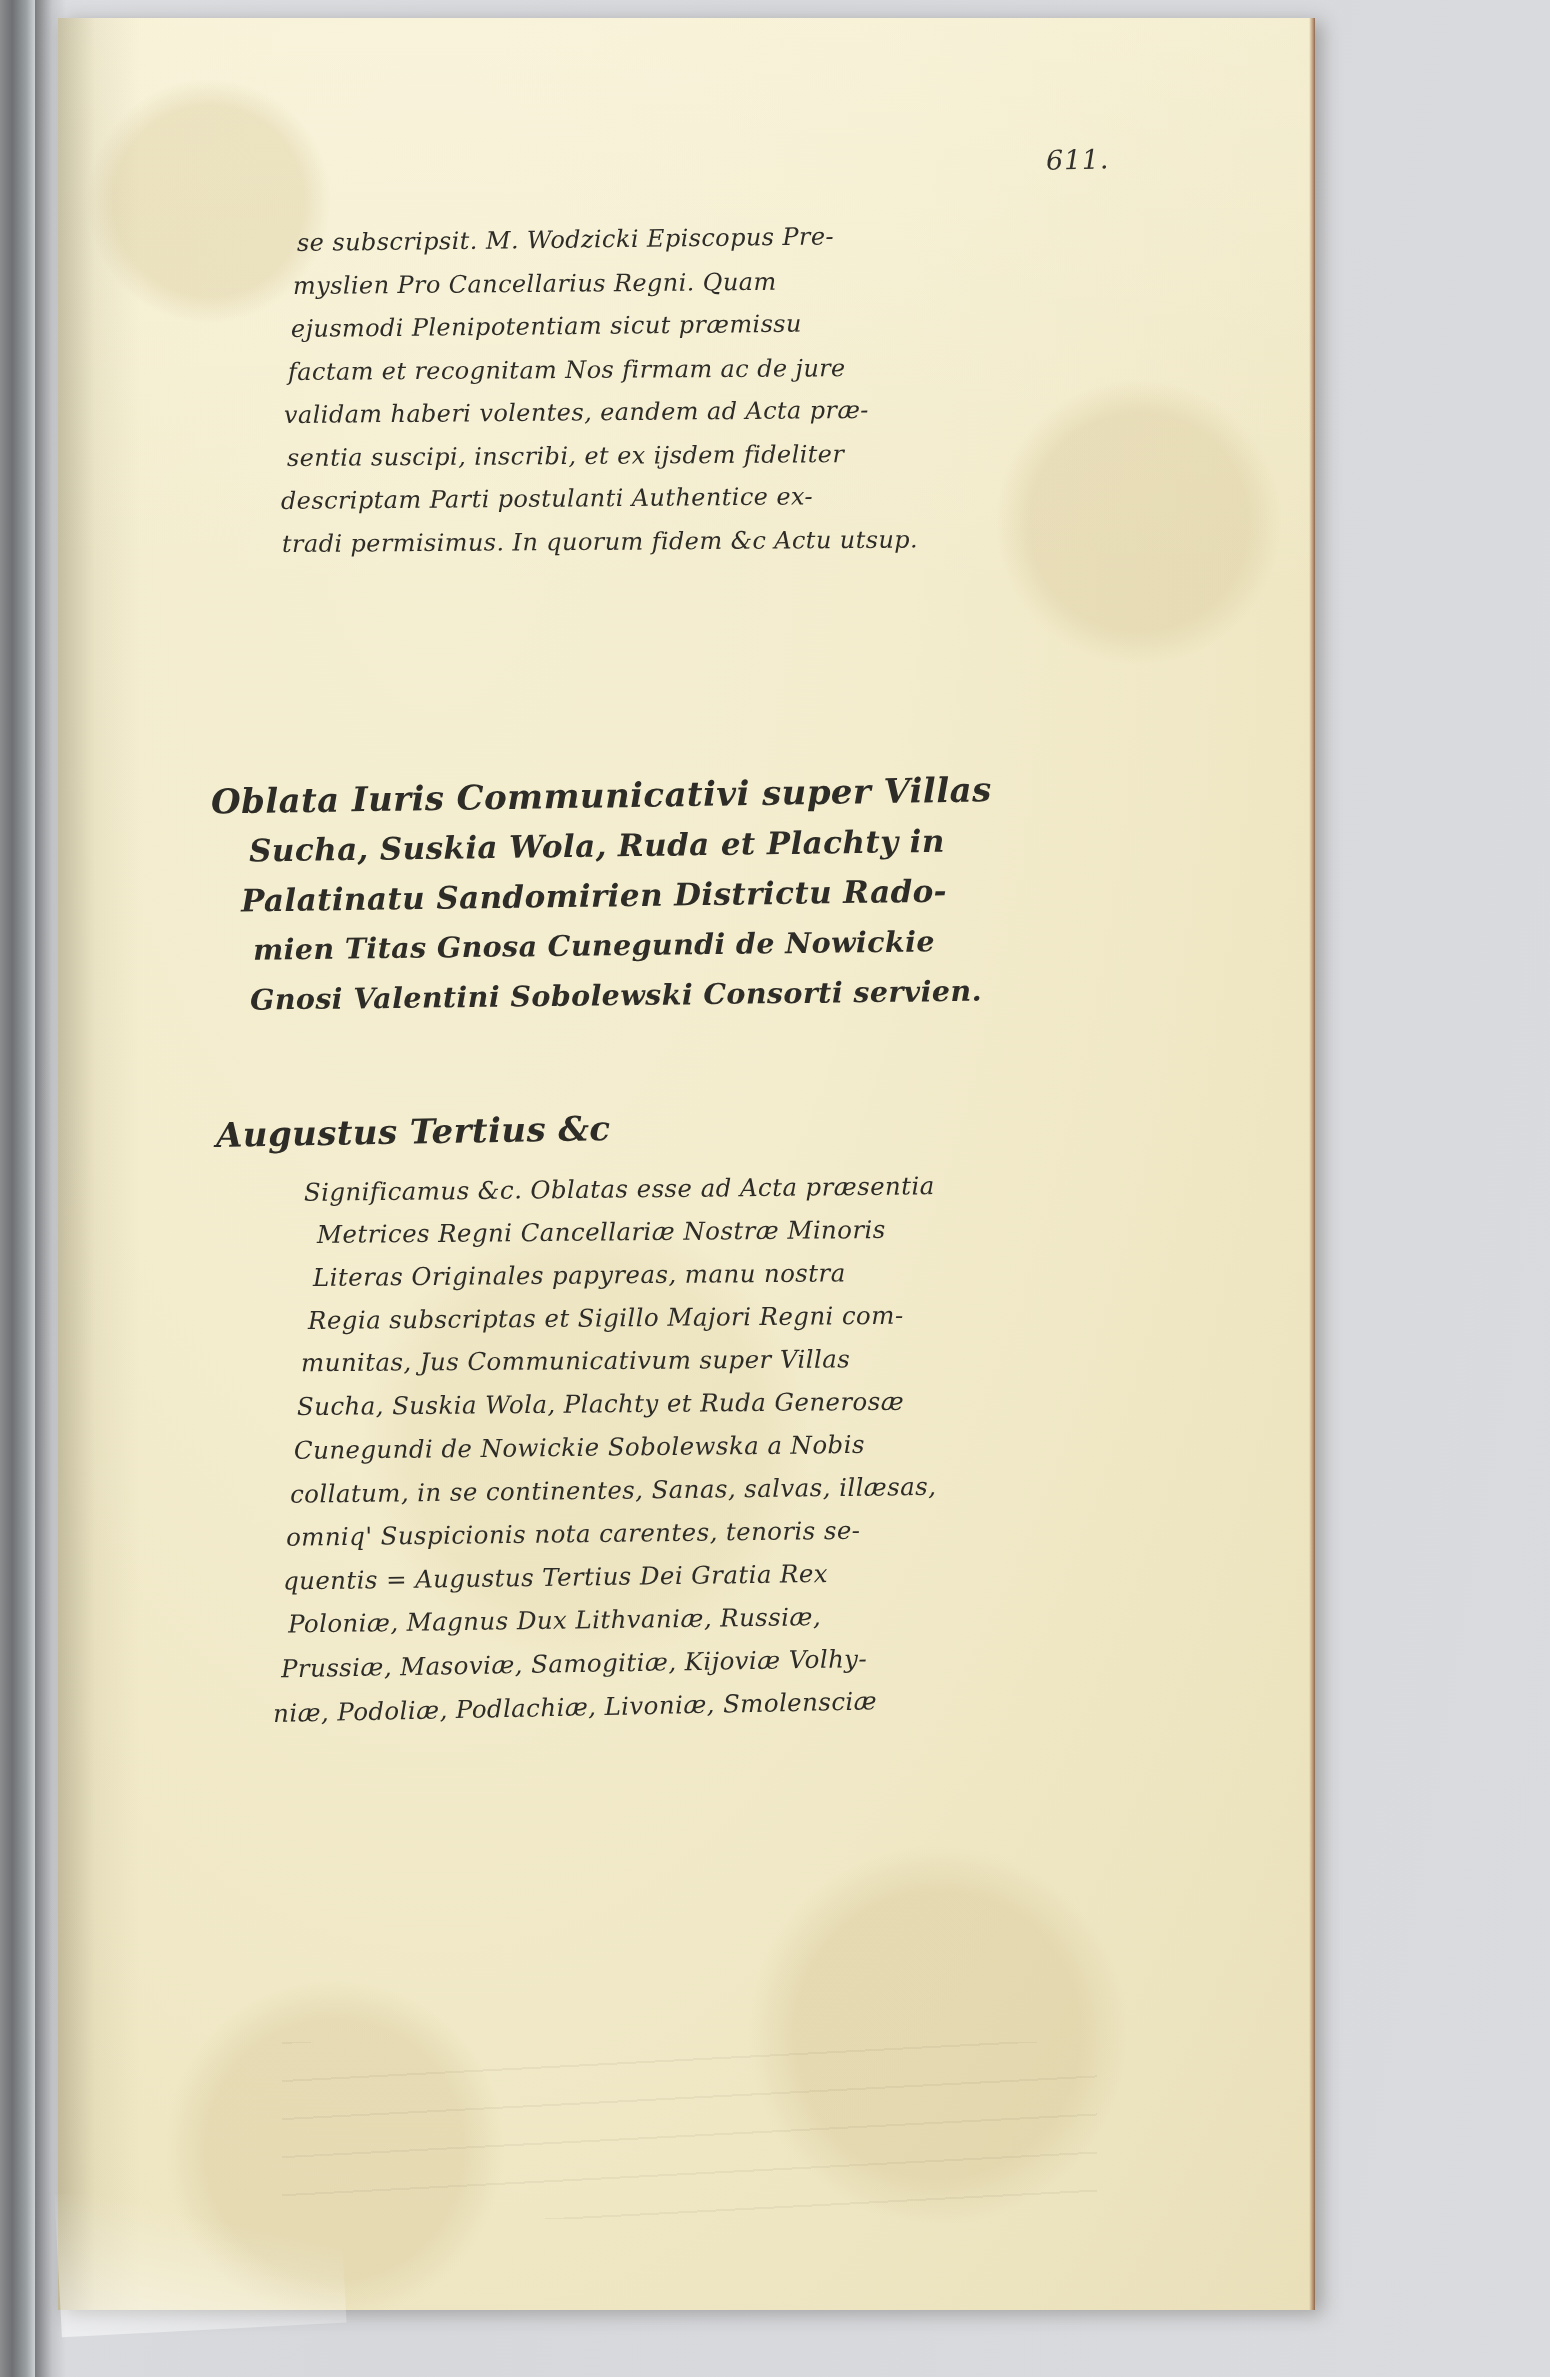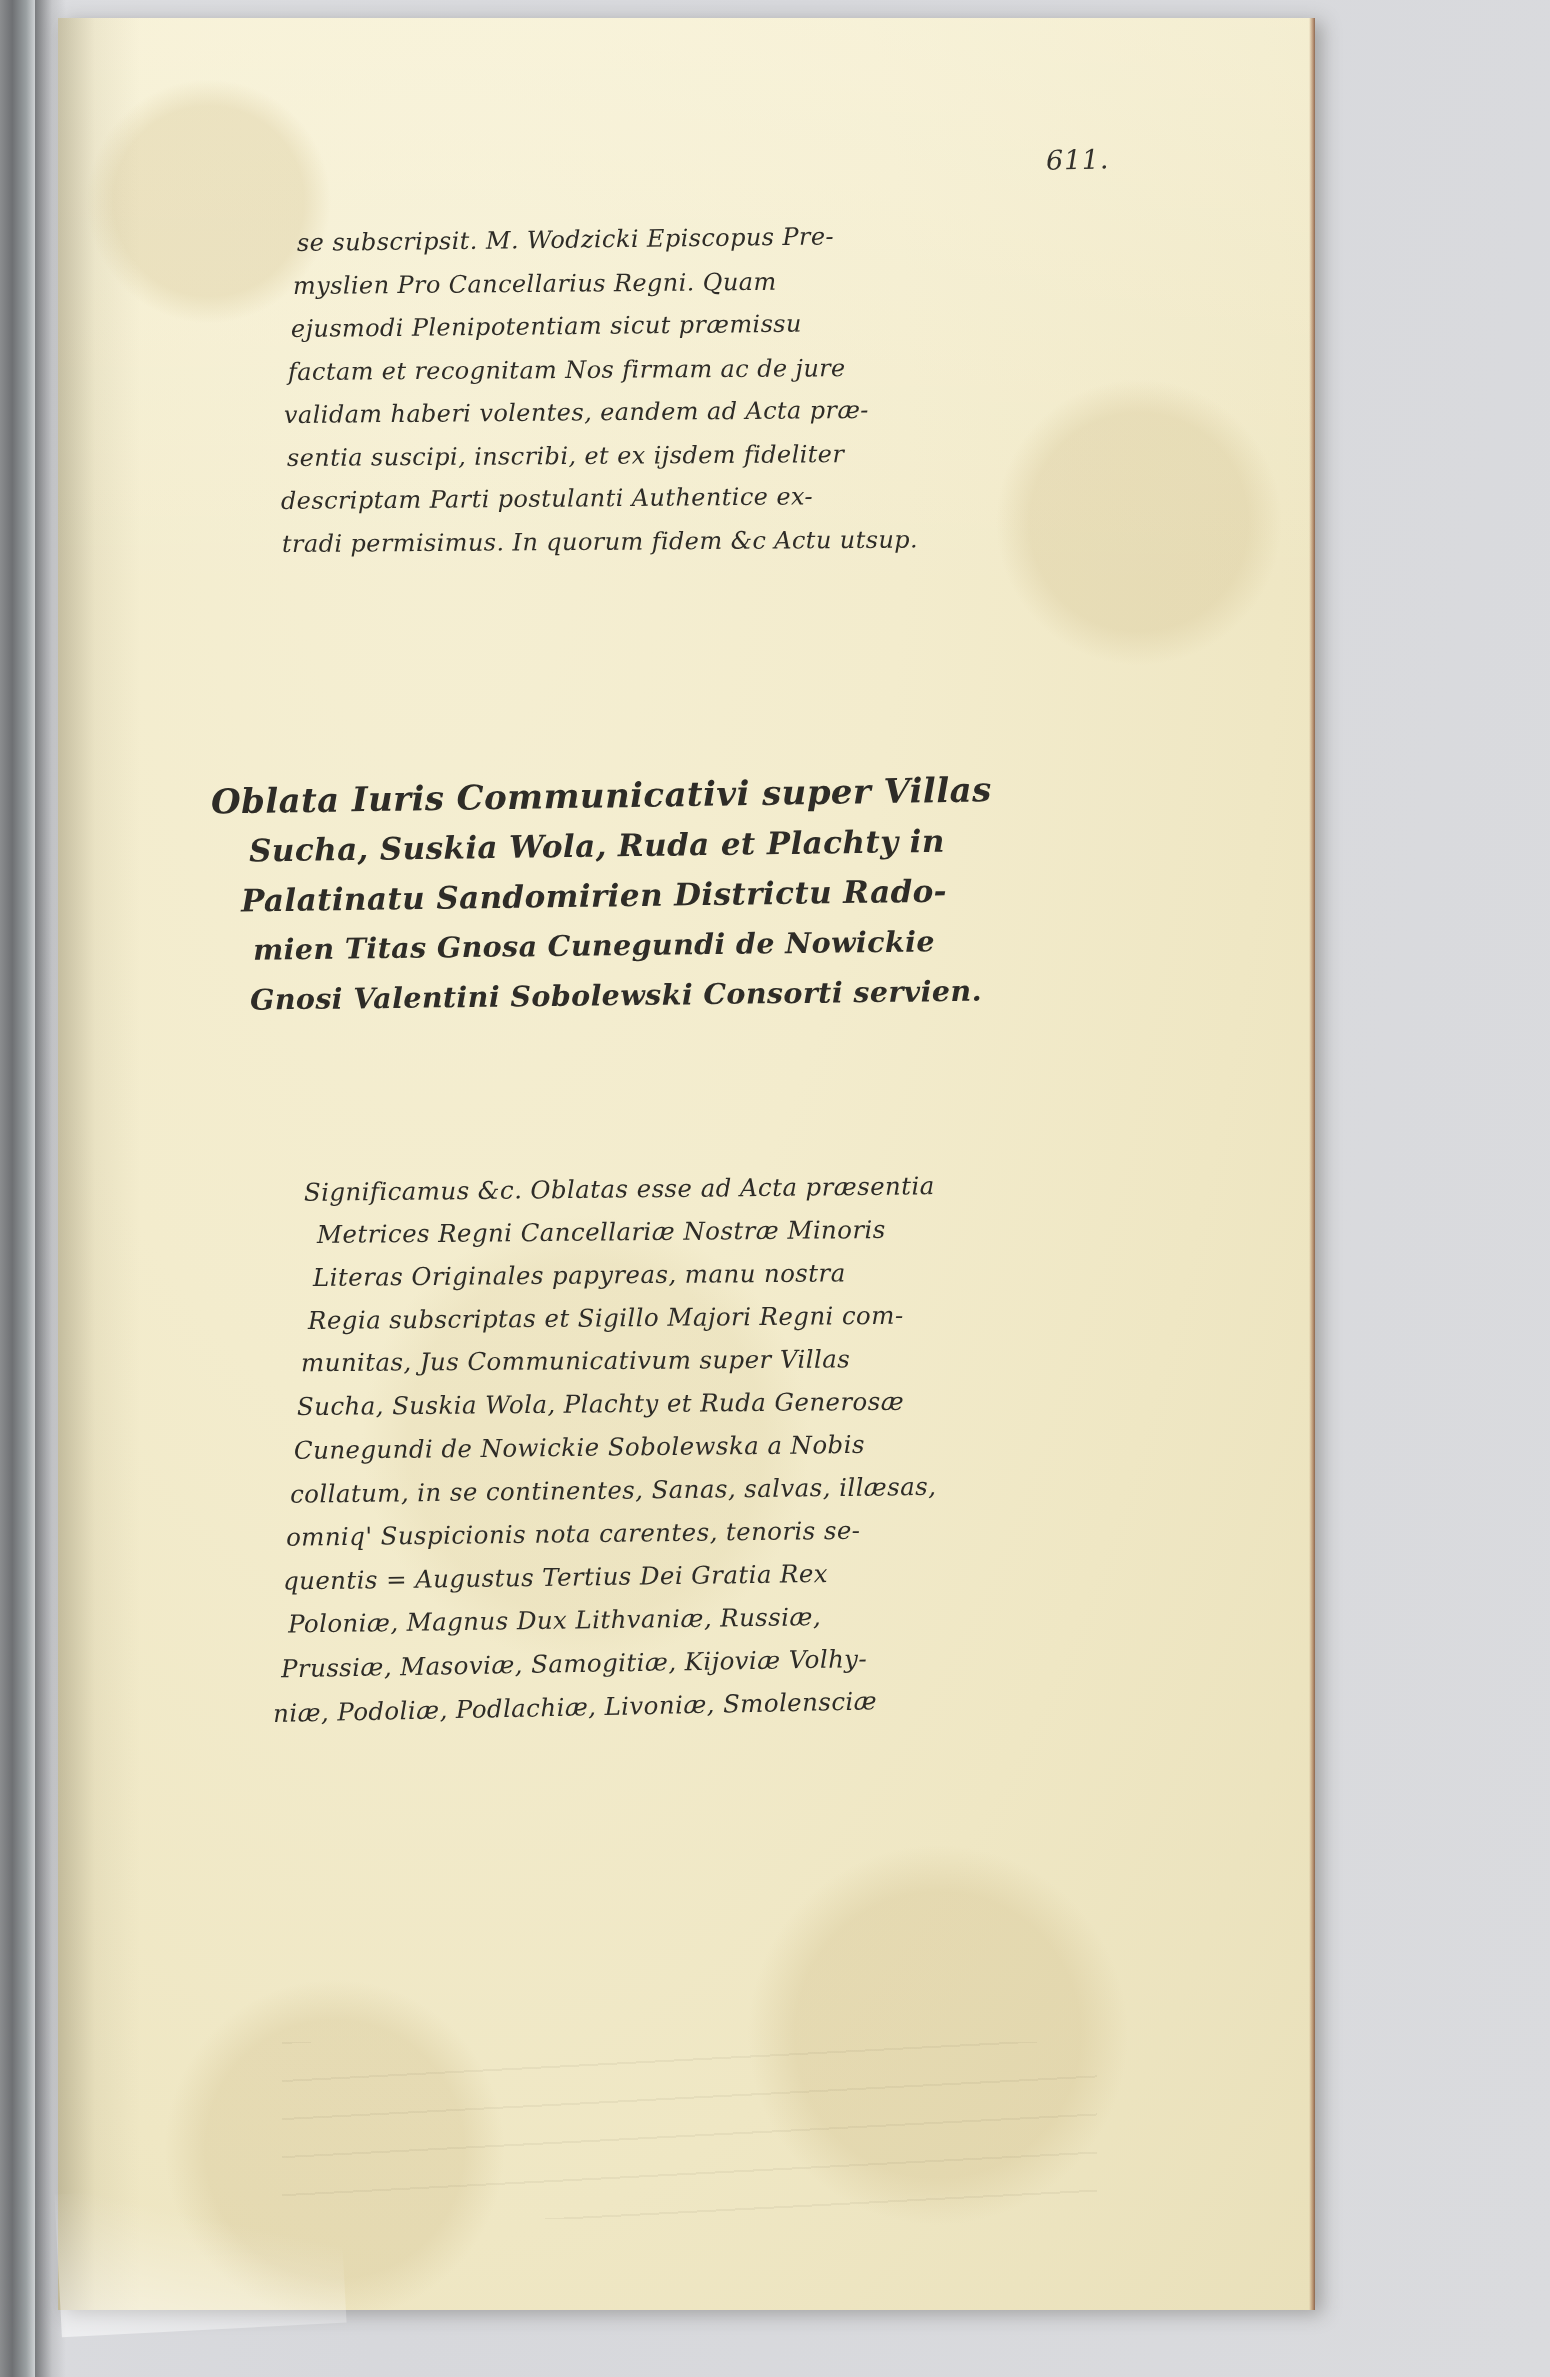--- a/index.html
+++ b/index.html
@@ -226,20 +226,23 @@
     <span class="line">se subscripsit. M. Wodzicki Episcopus Pre-</span>
     <span class="line">myslien Pro Cancellarius Regni. Quam</span>
     <span class="line">ejusmodi Plenipotentiam sicut præmissu</span>
     <span class="line">factam et recognitam Nos firmam ac de jure</span>
     <span class="line">validam haberi volentes, eandem ad Acta præ-</span>
     <span class="line">sentia suscipi, inscribi, et ex ijsdem fideliter</span>
     <span class="line">descriptam Parti postulanti Authentice ex-</span>
     <span class="line">tradi permisimus. In quorum fidem &amp;c Actu utsup.</span>
   </div>
 
+  <div class="text-block" id="heading-augustus">
+    <span class="line">Augustus Tertius &amp;c</span>
+  </div>
 
   <div class="text-block" id="para-body">
     <span class="line">Significamus &amp;c. Oblatas esse ad Acta præsentia</span>
     <span class="line">Metrices Regni Cancellariæ Nostræ Minoris</span>
     <span class="line">Literas Originales papyreas, manu nostra</span>
     <span class="line">Regia subscriptas et Sigillo Majori Regni com-</span>
     <span class="line">munitas, Jus Communicativum super Villas</span>
     <span class="line">Sucha, Suskia Wola, Plachty et Ruda Generosæ</span>
     <span class="line">Cunegundi de Nowickie Sobolewska a Nobis</span>
     <span class="line">collatum, in se continentes, Sanas, salvas, illæsas,</span>

